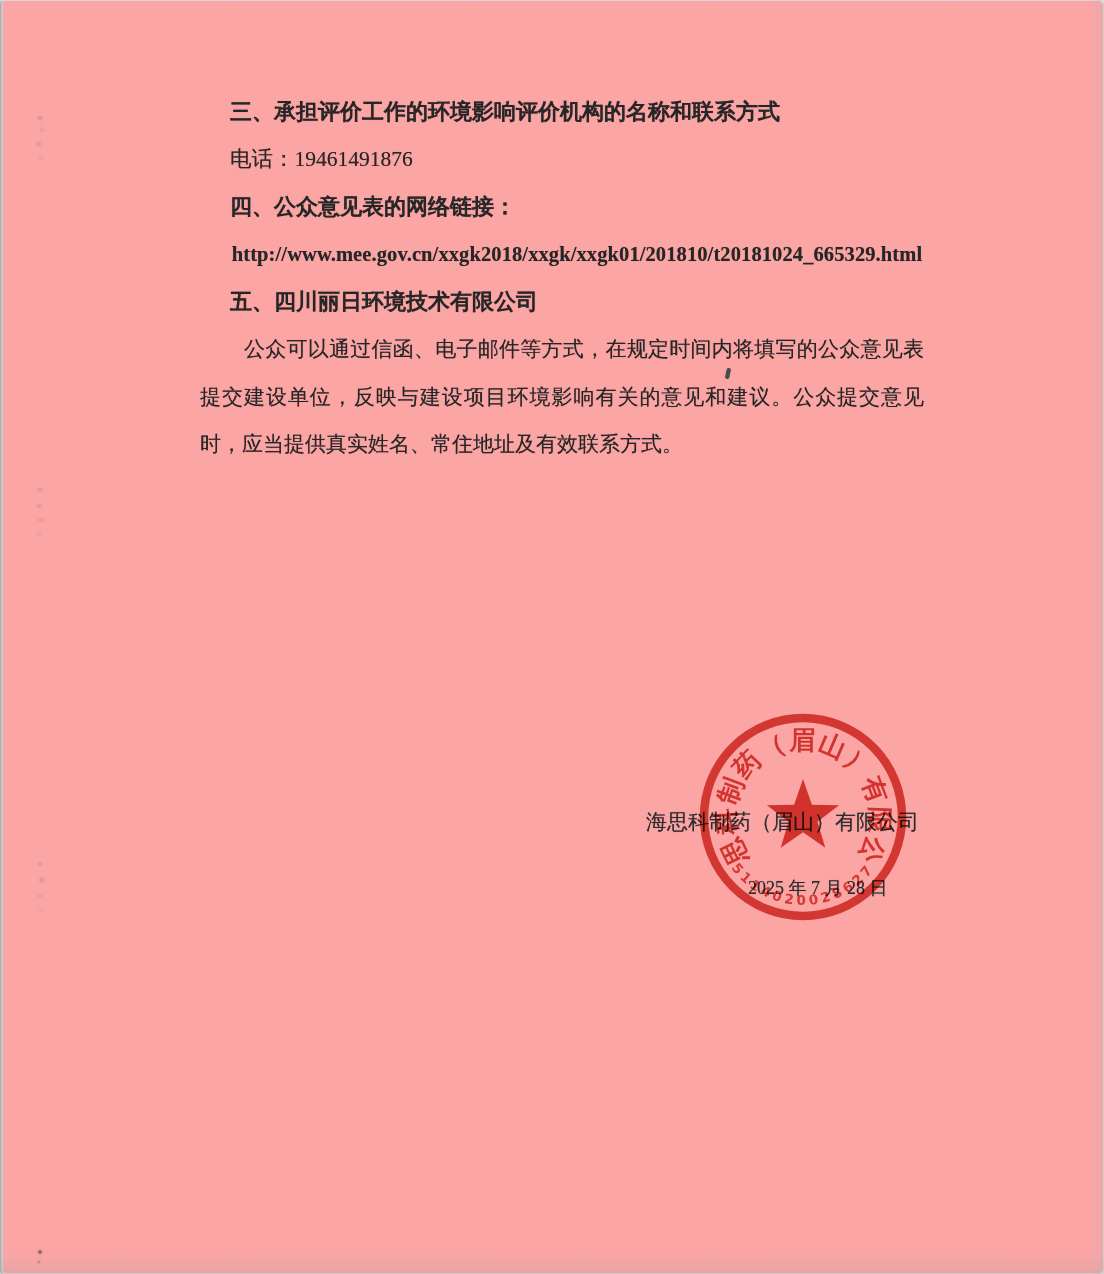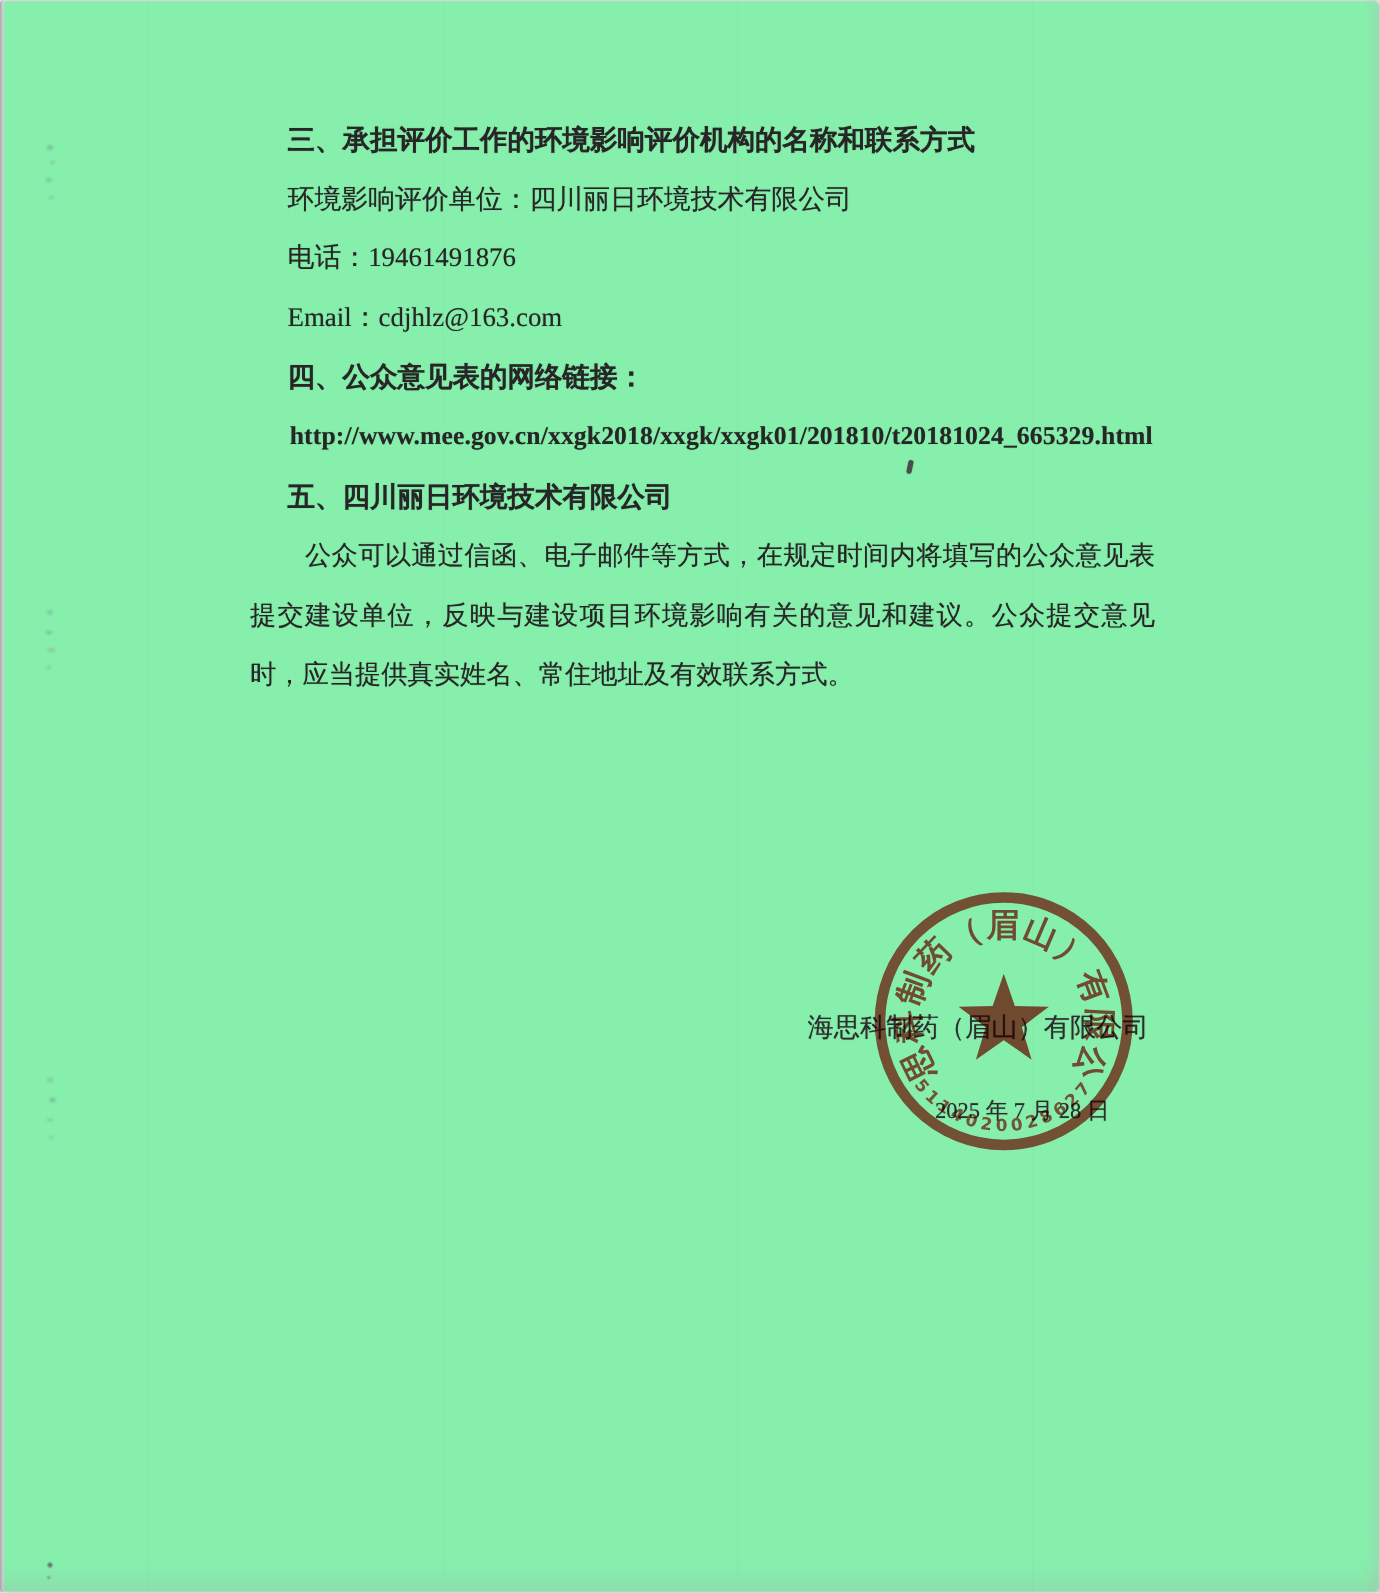--- a/index.html
+++ b/index.html
@@ -4,21 +4,21 @@
 <style>
   html,body{margin:0;padding:0;}
   body{
     width:1104px;height:1274px;
     background:#e9e9ea;
     font-family:"Liberation Serif","DejaVu Serif",serif;
     overflow:hidden;position:relative;
   }
   .scan{
     position:absolute;inset:0;
-    background:#86efac;
+    background:#fca5a5;
     border-radius:6px;
     box-shadow:inset 0 0 0 1px #d8d8d8;
   }
   
   .scan::before{
     content:"";position:absolute;inset:0;pointer-events:none;
     background:repeating-linear-gradient(90deg,
       rgba(120,120,130,0.028) 0 1px, transparent 1px 118px);
   }
   .edge-left{
@@ -111,23 +111,21 @@
   <div class="edge-bottom"></div>
 
   <div class="smudge smudge-1"></div>
   <div class="smudge smudge-2"></div>
   <div class="smudge smudge-3"></div>
   <div class="smudge smudge-4"></div>
   <div class="stray-mark"></div>
 
   <div class="content">
     <div class="line heading indent">三、承担评价工作的环境影响评价机构的名称和联系方式</div>
-    <div class="line indent">环境影响评价单位：四川丽日环境技术有限公司</div>
     <div class="line indent">电话：19461491876</div>
-    <div class="line indent">Email：cdjhlz@163.com</div>
     <div class="line heading indent">四、公众意见表的网络链接：</div>
     <div class="line url indent">http://www.mee.gov.cn/xxgk2018/xxgk/xxgk01/201810/t20181024_665329.html</div>
     <div class="line heading indent">五、四川丽日环境技术有限公司</div>
     <p class="para">公众可以通过信函、电子邮件等方式，在规定时间内将填写的公众意见表提交建设单位，反映与建设项目环境影响有关的意见和建议。公众提交意见时，应当提供真实姓名、常住地址及有效联系方式。</p>
   </div>
 
   <div class="sig-company">海思科制药（眉山）有限公司</div>
   <div class="sig-date">2025 年 7 月 28 日</div>
 
   <div class="seal">

